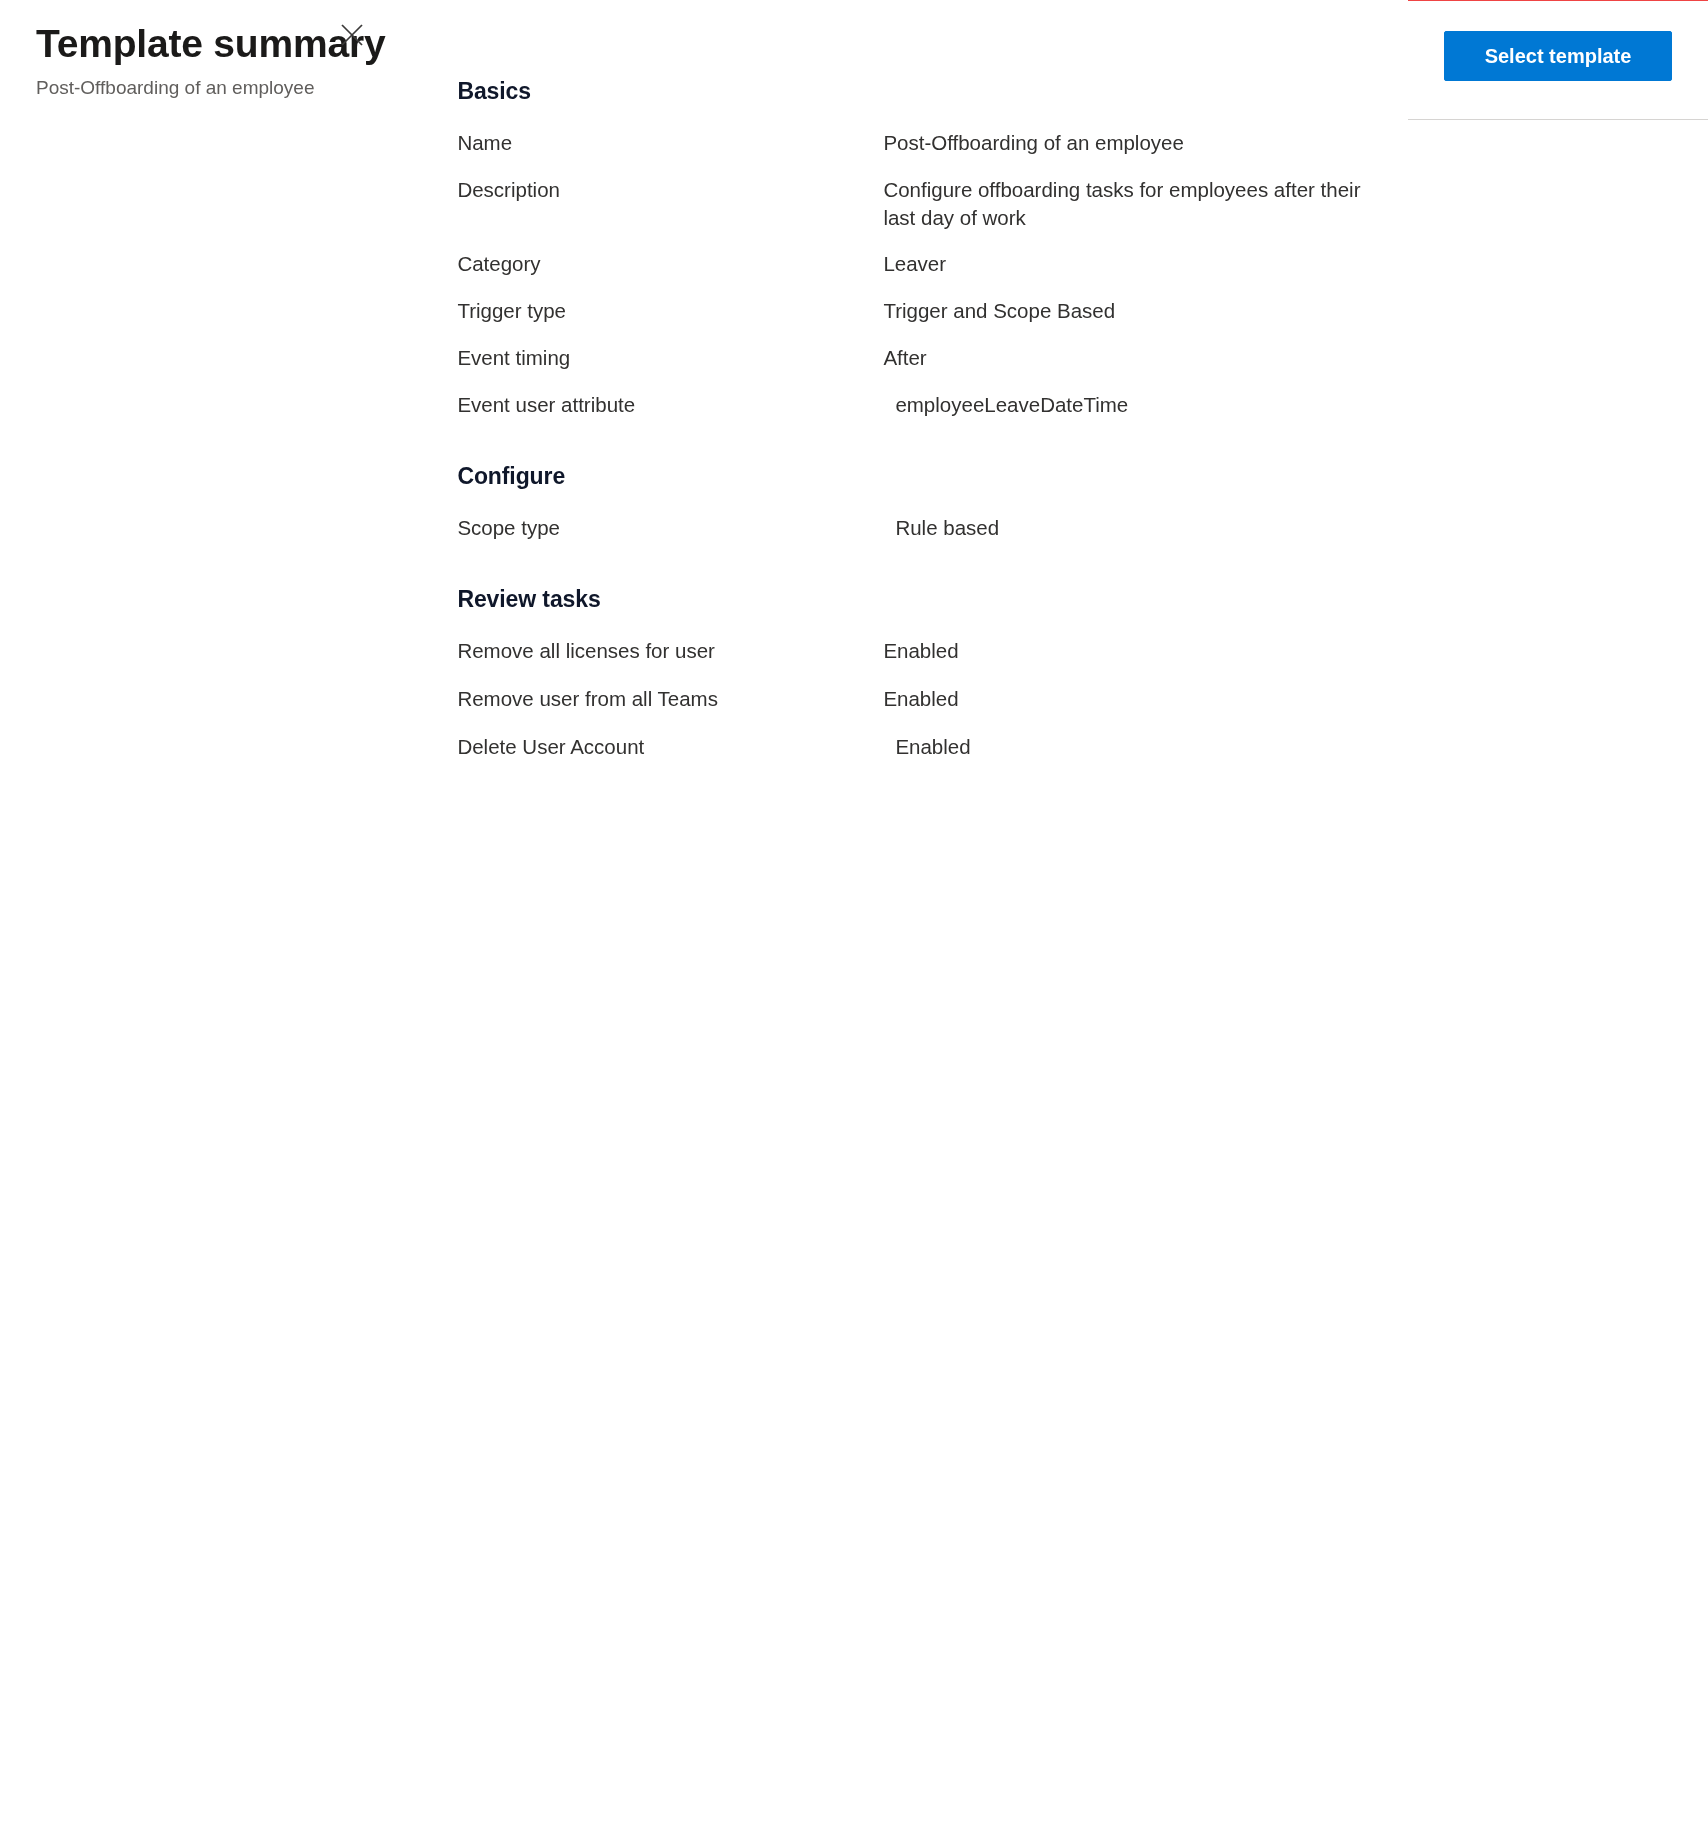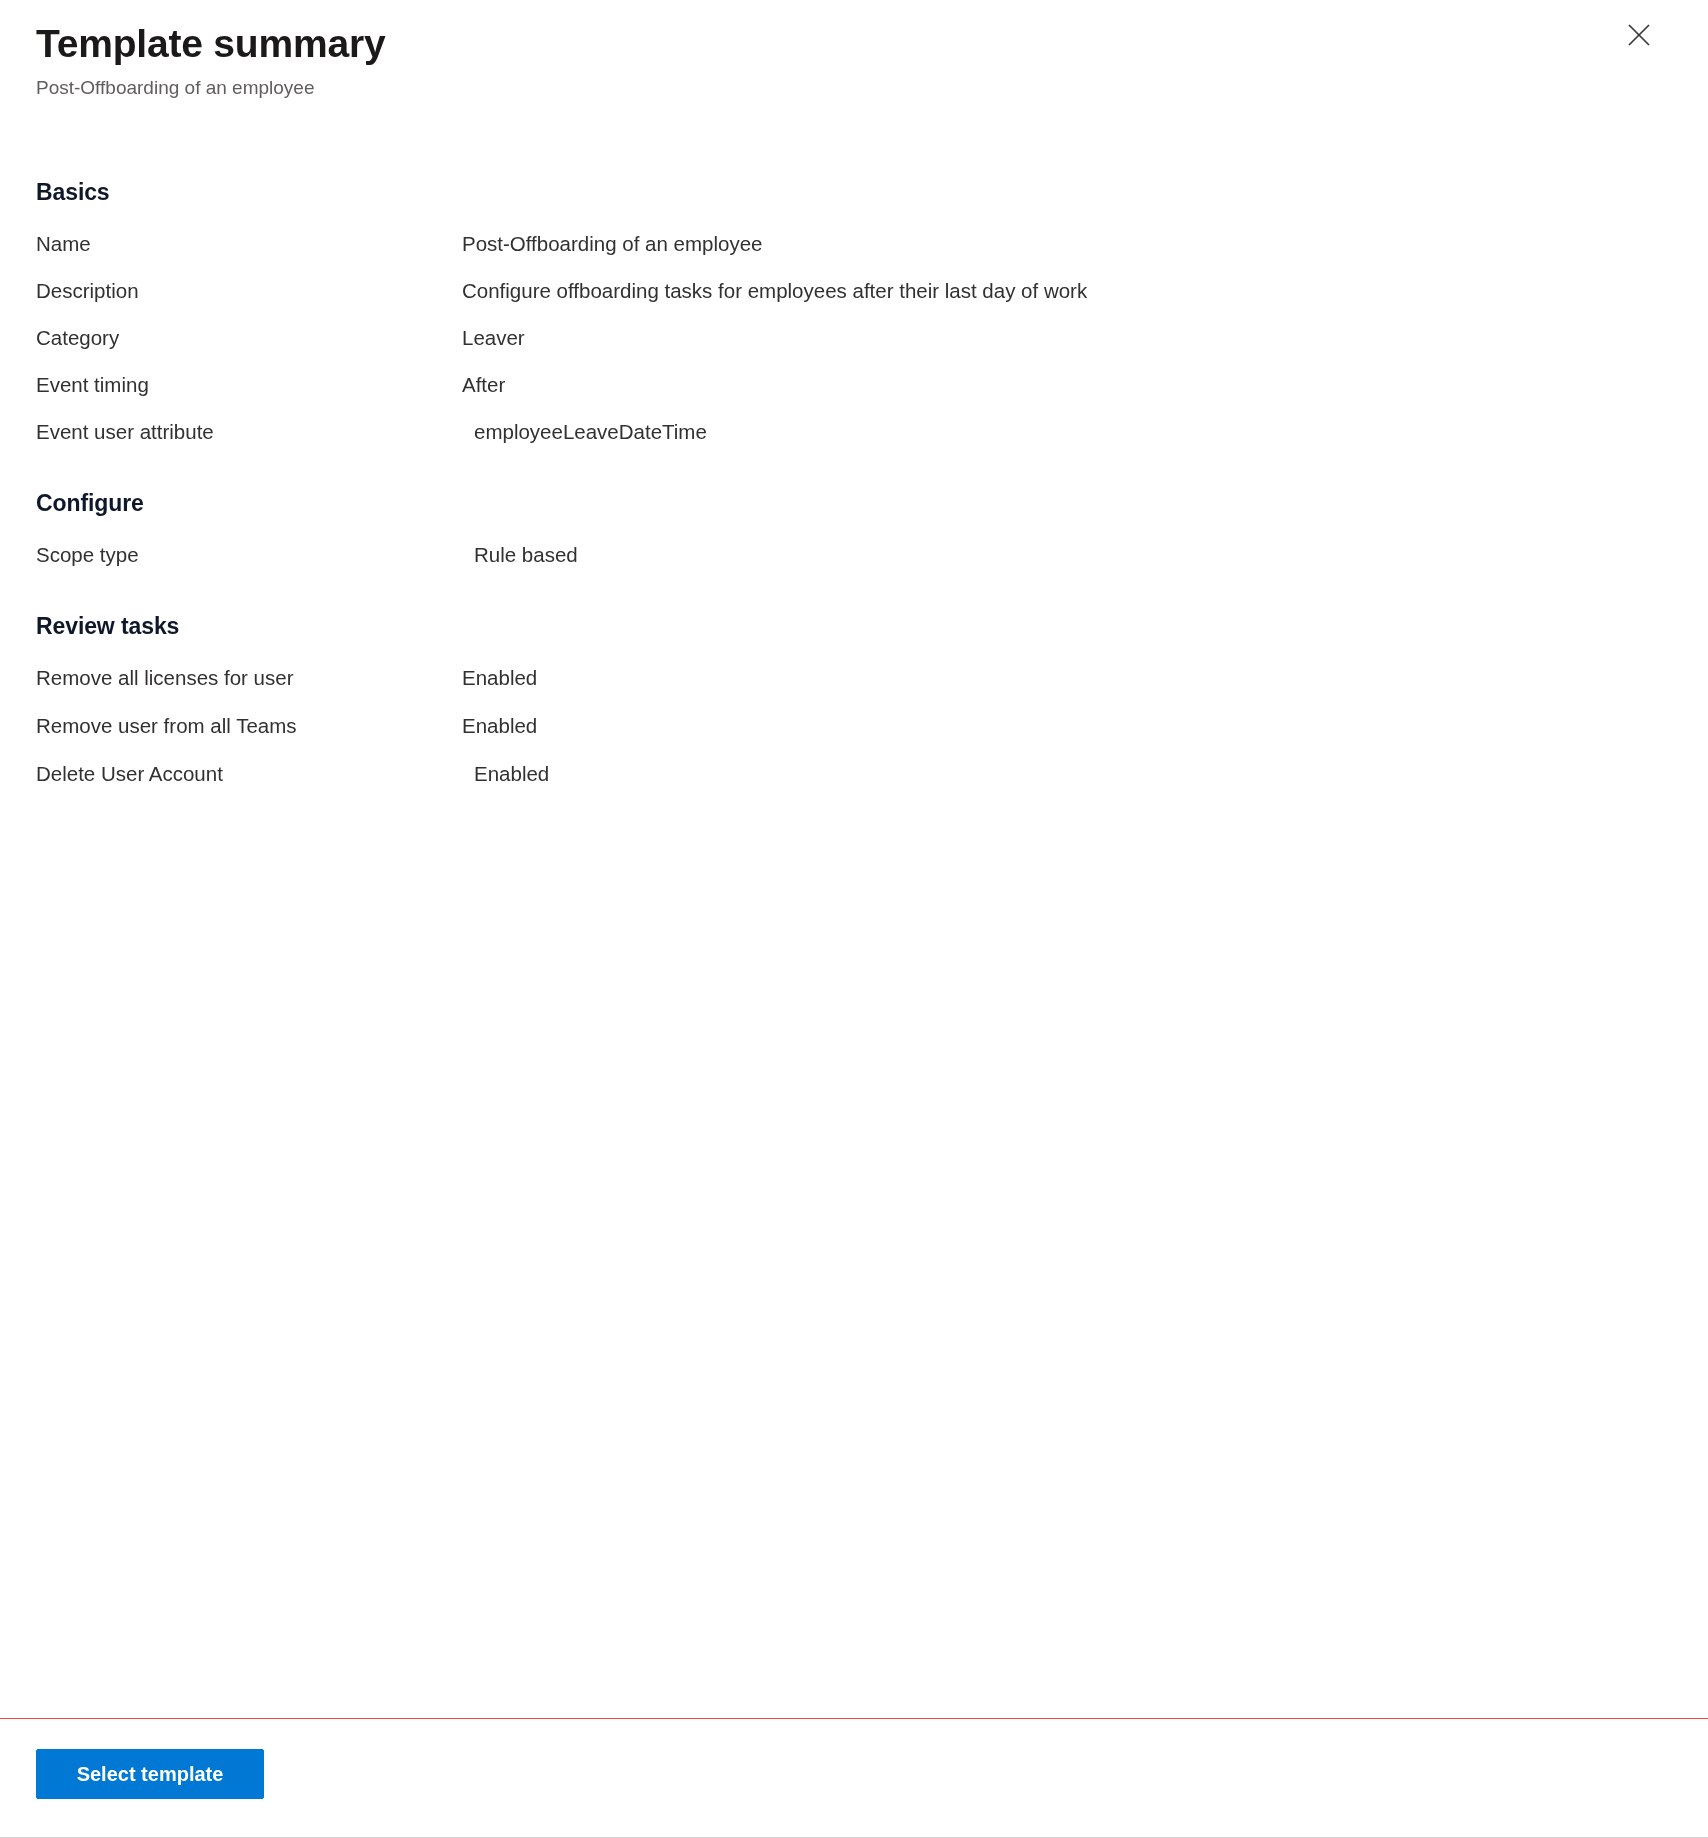--- a/index.html
+++ b/index.html
@@ -14,21 +14,21 @@
     font-family: "Liberation Sans", sans-serif;
     color: #201f1e;
     overflow: hidden;
   }
   .blade {
     position: relative;
     width: 1708px;
     height: 1838px;
     box-sizing: border-box;
     display: flex;
-    flex-direction: column;
+    flex-direction: row;
   }
   
   .header {
     position: relative;
     padding: 22px 36px 0 36px;
     flex: 0 0 auto;
   }
   .page-title {
     font-size: 39px;
     line-height: 1.12;
@@ -170,20 +170,24 @@
         <div class="kv-row">
           <div class="kv-key">Description</div>
           <div class="kv-val">Configure offboarding tasks for employees after their last day of work</div>
         </div>
 
         <div class="kv-row">
           <div class="kv-key">Category</div>
           <div class="kv-val">Leaver</div>
         </div>
 
+        <div class="kv-row">
+          <div class="kv-key">Trigger type</div>
+          <div class="kv-val">Trigger and Scope Based</div>
+        </div>
 
 
         <div class="kv-row">
           <div class="kv-key">Event timing</div>
           <div class="kv-val">After</div>
         </div>
 
         <div class="kv-row">
           <div class="kv-key">Event user attribute</div>
           <div class="kv-val">employeeLeaveDateTime</div>

